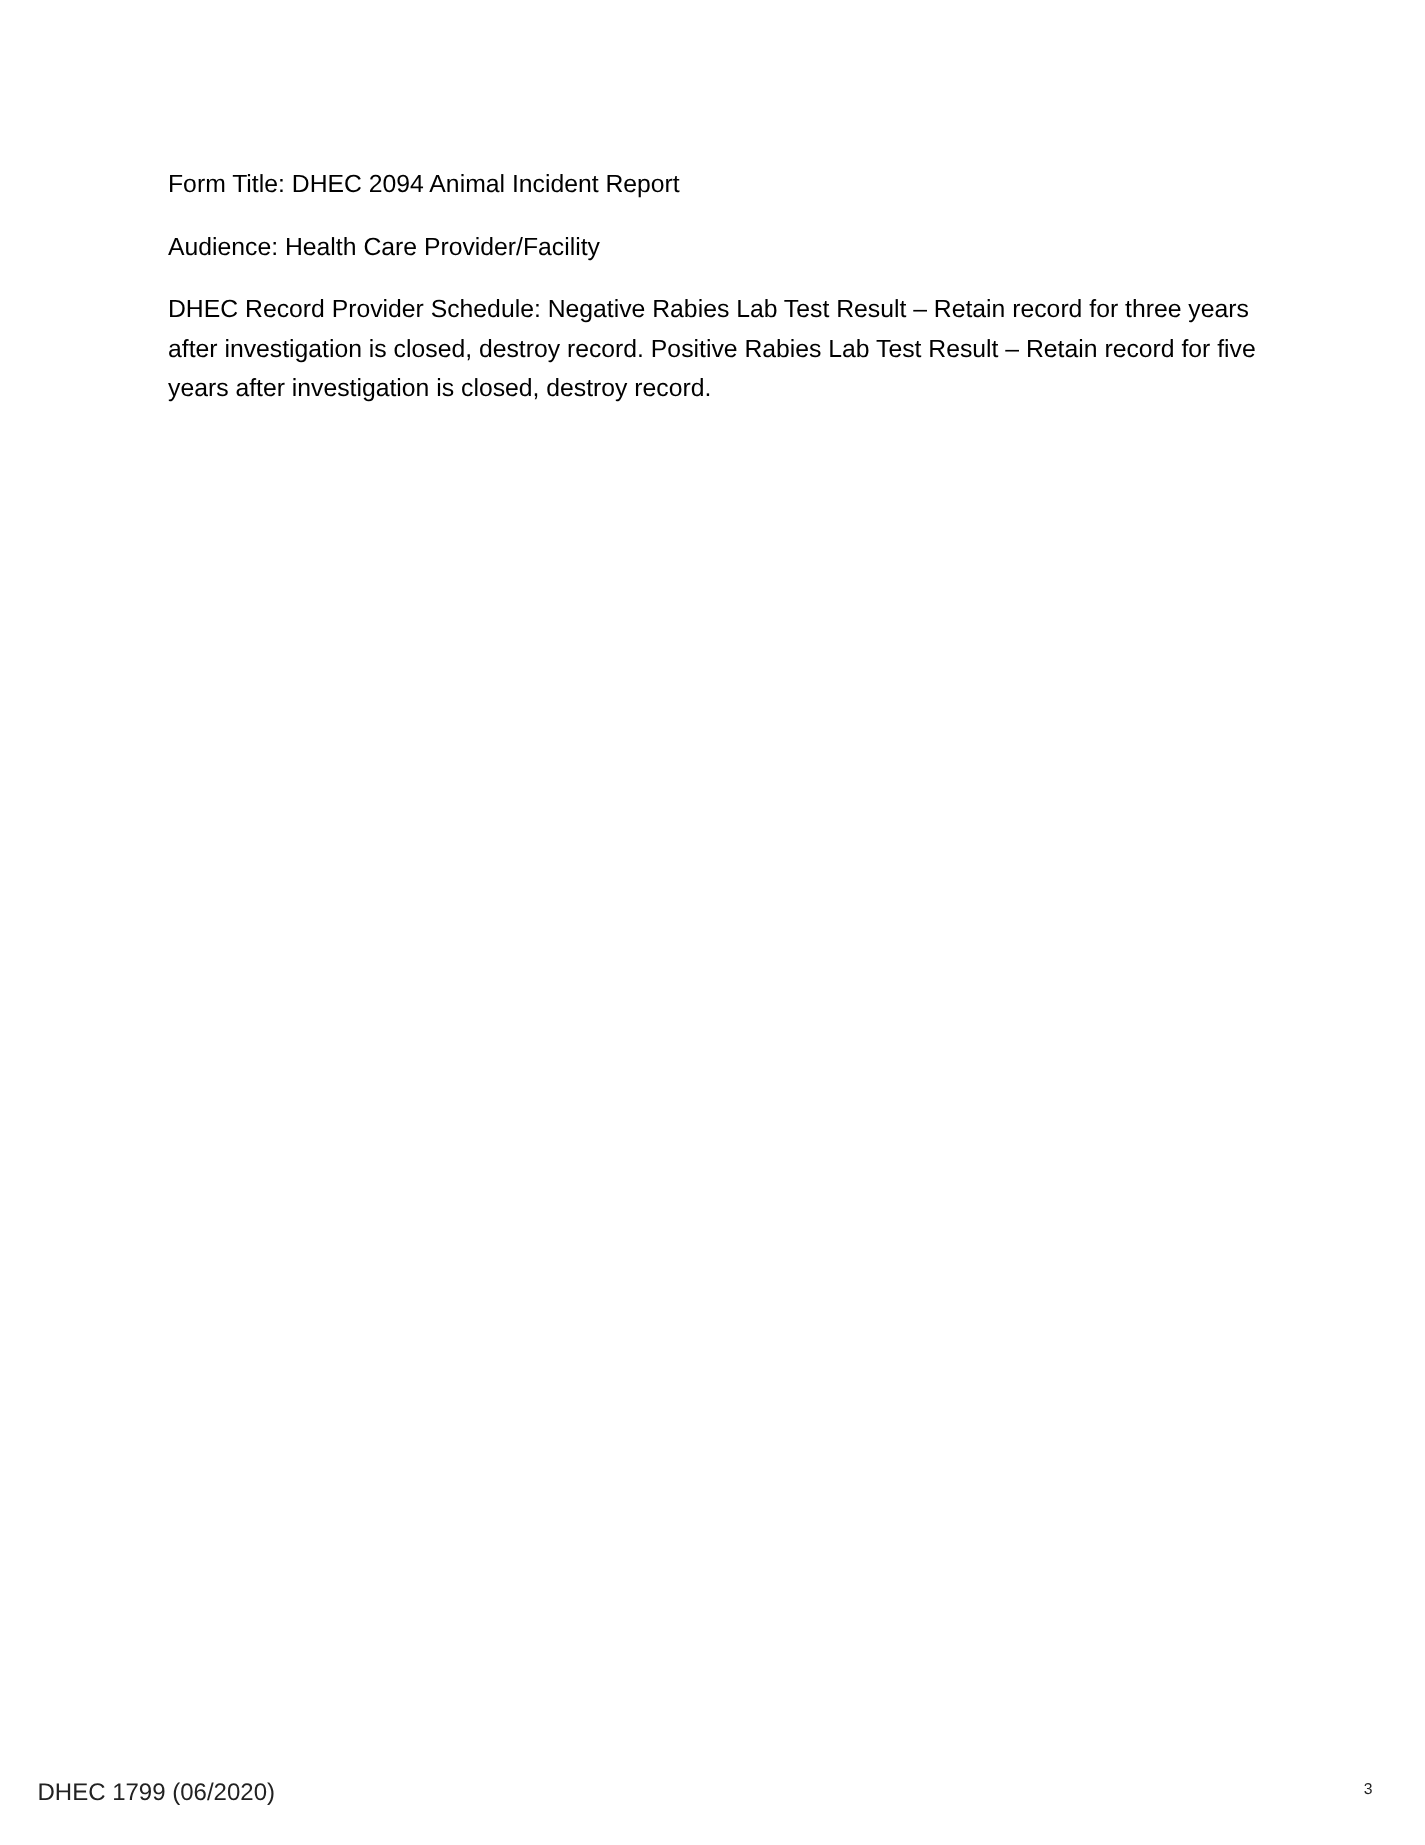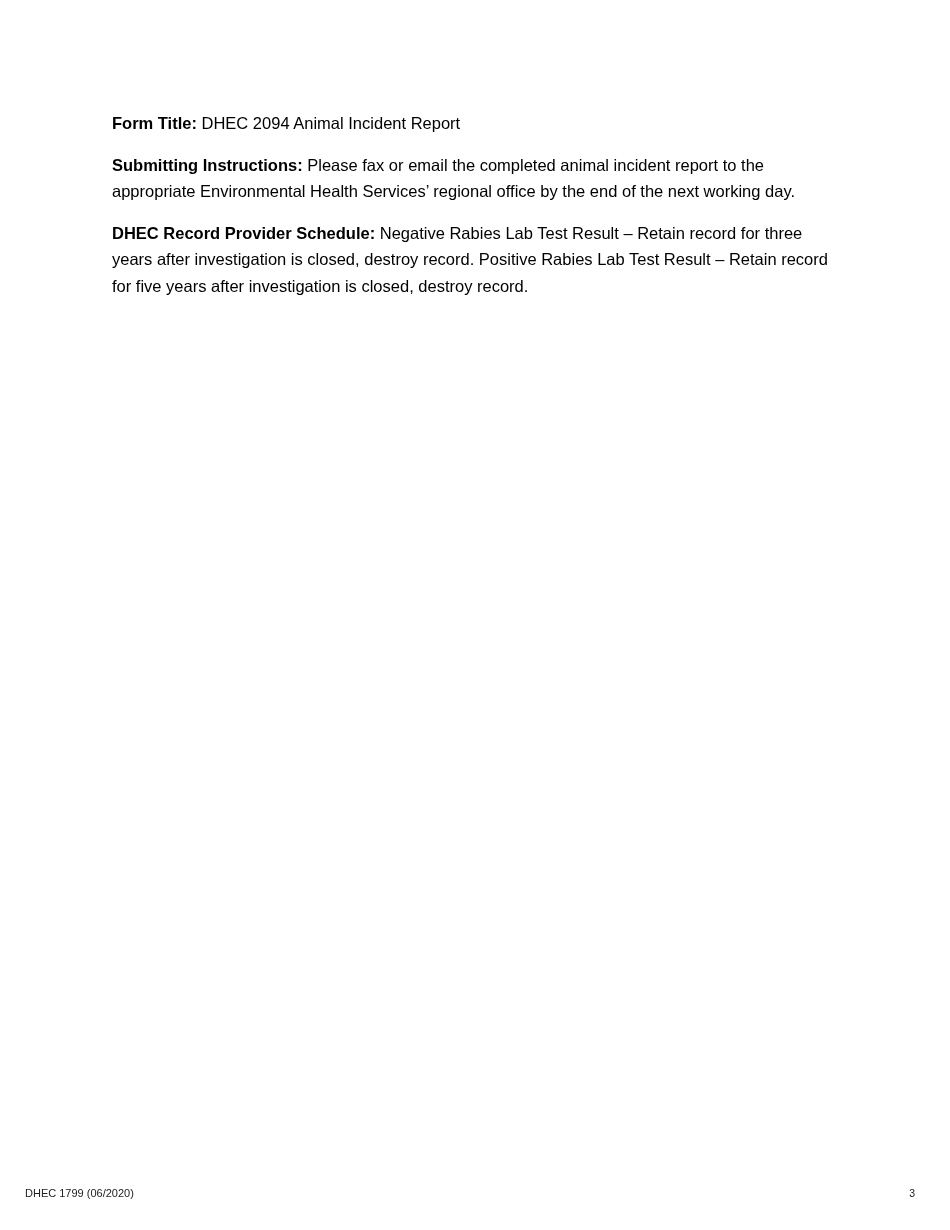--- a/index.html
+++ b/index.html
@@ -1,27 +1,27 @@
 <!DOCTYPE html>
 <html><head>
 <meta charset="utf-8">
 <style>
   html, body { margin: 0; padding: 0; background: #ffffff; }
   body { width: 950px; height: 1230px; position: relative; overflow: hidden;
          font-family: "Liberation Sans", "DejaVu Sans", sans-serif; color: #000; }
   .content { position: absolute; left: 112px; top: 110px; width: 730px;
              font-size: 16.5px; line-height: 26.5px; }
   .para { margin: 0 0 15px 0; }
-  .label { font-weight: bold; }
-  .footer-left { position: absolute; left: 25px; top: 1187px; font-size: 11px; color: #222; }
+  .label { font-weight: normal; }
+  .footer-left { position: absolute; left: 25px; top: 1187px; font-size: 16px; color: #222; }
   .footer-right { position: absolute; right: 35px; top: 1187px; font-size: 10.5px; color: #222; }
 </style>
 </head>
 <body>
 
 <div class="content">
   <p class="para"><span class="label">Form Title:</span><span> DHEC 2094 Animal Incident Report</span></p>
-  <p class="para"><span class="label">Submitting Instructions:</span><span> Please fax or email the completed animal incident report to the appropriate Environmental Health Services’ regional office by the end of the next working day.</span></p>
+  <p class="para"><span class="label">Audience:</span><span> Health Care Provider/Facility</span></p>
   <p class="para"><span class="label">DHEC Record Provider Schedule:</span><span> Negative Rabies Lab Test Result – Retain record for three years after investigation is closed, destroy record. Positive Rabies Lab Test Result – Retain record for five years after investigation is closed, destroy record.</span></p>
 </div>
 
 <div class="footer-left">DHEC 1799 (06/2020)</div>
 <div class="footer-right">3</div>
 
 </body></html>

